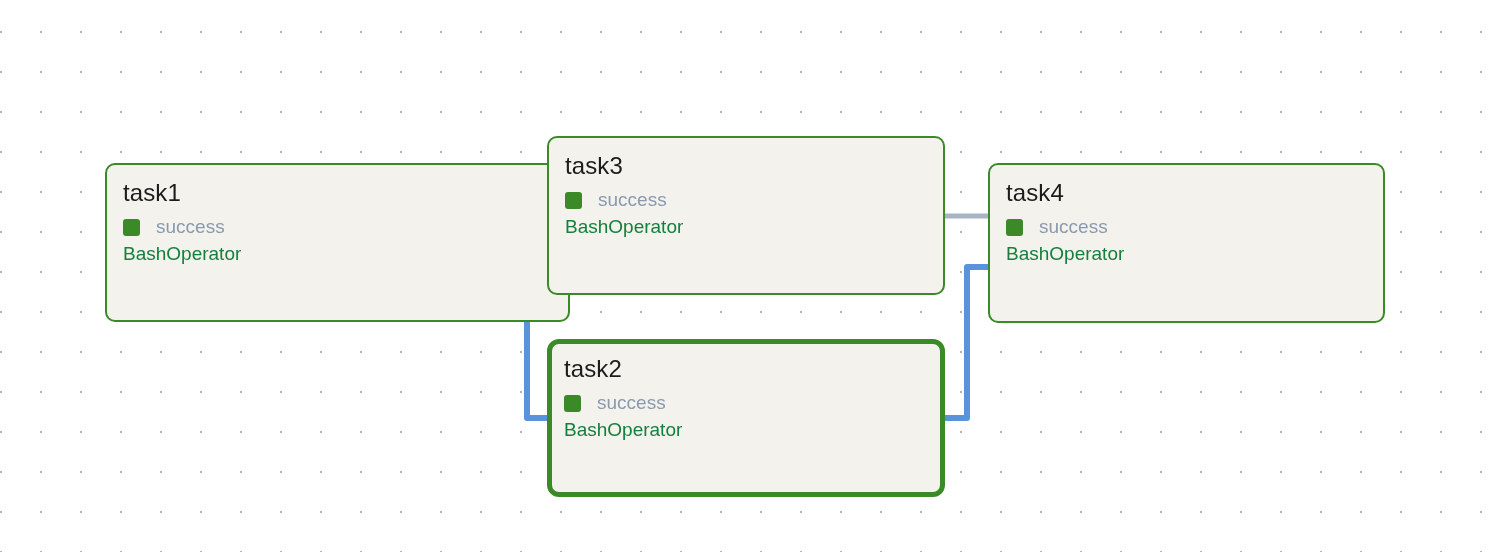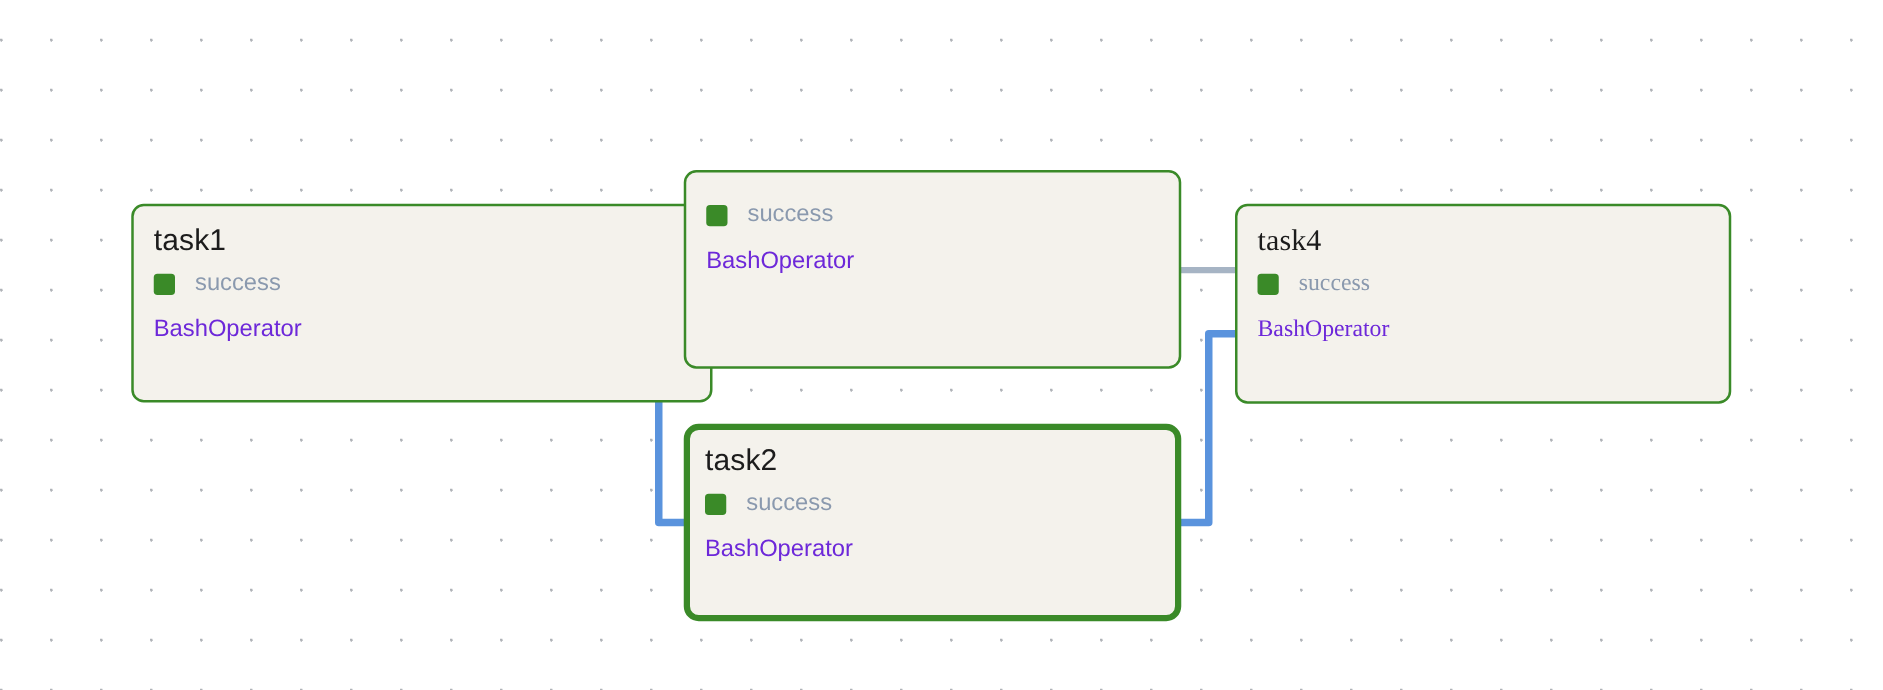--- a/index.html
+++ b/index.html
@@ -72,24 +72,24 @@
   }
   .status-text {
     margin-left: 16px;
     font-size: 19px;
     line-height: 22px;
     color: #8a99ae;
     white-space: nowrap;
   }
 
   .node-operator {
-    margin-top: 14px;
+    margin-top: 4px;
     font-size: 19px;
     line-height: 23px;
-    color: #6d28d9;
+    color: #15803d;
     white-space: nowrap;
   }
 </style>
 </head>
 <body>
 
 <div id="graph-canvas">
 
   <svg id="edge-layer" viewBox="0 0 1506 552" width="1506" height="552" xmlns="http://www.w3.org/2000/svg">
 
@@ -105,37 +105,38 @@
   <div class="task-node" style="left:105px; top:163px; width:465px; height:159px;">
     <div class="node-title">task1</div>
     <div class="node-status-row">
       <span class="status-swatch"></span>
       <span class="status-text">success</span>
     </div>
     <div class="node-operator">BashOperator</div>
   </div>
 
   <div class="task-node" style="left:547px; top:136px; width:398px; height:159px;">
+    <div class="node-title">task3</div>
     <div class="node-status-row">
       <span class="status-swatch"></span>
       <span class="status-text">success</span>
     </div>
     <div class="node-operator">BashOperator</div>
   </div>
 
   <div class="task-node selected" style="left:547px; top:339px; width:398px; height:158px;padding-left:12px;">
     <div class="node-title">task2</div>
     <div class="node-status-row">
       <span class="status-swatch"></span>
       <span class="status-text">success</span>
     </div>
     <div class="node-operator">BashOperator</div>
   </div>
 
-  <div class="task-node" style="left:988px; top:163px; width:397px; height:160px;font-family:Liberation Serif, serif;">
+  <div class="task-node" style="left:988px; top:163px; width:397px; height:160px;">
     <div class="node-title">task4</div>
     <div class="node-status-row">
       <span class="status-swatch"></span>
       <span class="status-text">success</span>
     </div>
     <div class="node-operator">BashOperator</div>
   </div>
 
 </div>
 

